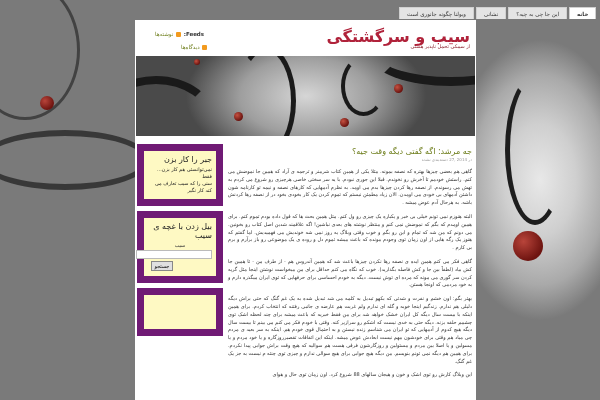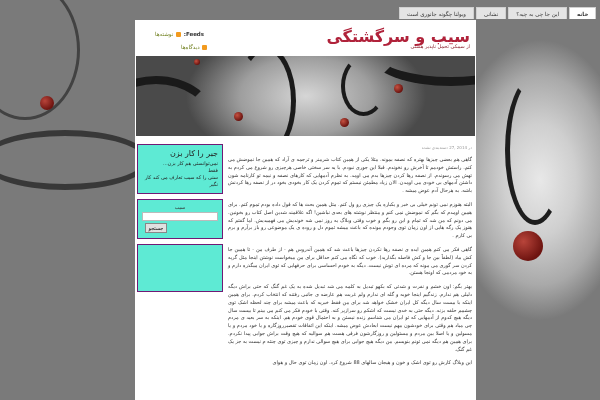--- a/index.html
+++ b/index.html
@@ -39,21 +39,21 @@
 
   .banner {
     position: absolute; left: 1px; top: 36px; width: 339px; height: 80px; overflow: hidden;
     background: radial-gradient(ellipse 120px 70px at 170px 40px, #d6d6d6 0%, #9e9e9e 55%, #4a4a4a 100%);
   }
   .banner .br { position: absolute; border-style: solid; border-color: #1a1a1a; border-radius: 50%; }
   .banner .ap { position: absolute; width: 9px; height: 9px; border-radius: 50%; background: radial-gradient(circle at 35% 35%, #c55040, #6a130f 70%); }
 
   
   .sidebar { position: absolute; left: 2px; top: 124px; width: 86px; direction: rtl; }
-  .widget { background: #5eead4; border: 1px solid #701a75; padding: 4px 4px 5px; margin-bottom: 5px; }
+  .widget { background: #fef9c3; border: 7px solid #701a75; padding: 4px 4px 5px; margin-bottom: 5px; }
   .widget h3 { font-size: 8px; font-weight: normal; color: #222; margin-bottom: 2px; }
   .widget .txt { font-size: 5px; color: #222; line-height: 7px; }
   .widget ul { list-style: none; }
   .widget li { font-size: 5px; line-height: 9px; color: #6d7d1a; font-weight: bold; }
   .search-label { font-size: 5px; color: #333; text-align: center; }
   .search-input { width: 76px; height: 9px; border: 1px solid #bbb; background: #fff; display: block; margin: 2px auto 2px 0; }
   .search-btn { width: 22px; height: 10px; font-size: 5px; border: 1px solid #888; background: #e0e0e0; display: block; margin-right: auto; margin-left: 3px; }
   .widget.empty { height: 48px; }
 
   
@@ -111,29 +111,31 @@
   <div class="sidebar">
     <div class="widget">
       <h3>جبر را کار بزن</h3>
       <div class="txt">نمی‌توانستی هم کار بزن...</div>
       <div class="txt">فقط</div>
       <div class="txt">سنی را که سیب تعارف می کند کار نگیر</div>
     </div>
 
 
     <div class="widget">
+      <h3>بیل زدن با غچه ی سیب</h3>
       <div class="search-label">سیب</div>
       <input class="search-input" type="text" value="" style="">
       <button class="search-btn">جستجو</button>
     </div>
 
     <div class="widget empty"></div>
   </div>
 
   <div class="main">
+    <div class="post-title">جه مرشد: اگه گفتی دیگه وقت جیه؟</div>
     <div class="post-meta">در 2014 ,27 دسته‌بندی نشده</div>
     <div class="post-body">
       <p>گاهی هم بعضی چیزها بهتره که نصفه بمونه. مثلا یکی از همین کتاب شرمنر و ترجمه ی آراد که همین جا نموضش می کنم. راستش خودمم تا آخرش رو نخوندم. قبلا این جوری نبودم. با یه سر سختی خاصی هرچیزی رو شروع می کردم به تهش می رسوندم. از نصفه رها کردن چیزها بدم می اومد. به نظرم آدمهایی که کارهای نصفه و نیمه تو کارنامه شون داشتن آدمهای بی خودی می اومدن. الان زیاد مطمئن نیستم که تموم کردن یک کار بخودی بخود در از نصفه رها کردنش باشه. به هرحال آدم عوض میشه .</p>
       <p>البته هنوزم نمی تونم خیلی بی خبر و یکباره یک چیزی رو ول کنم. مثل همین بحث ها که قول داده بودم تموم کنم. برای همین اومدم که بگم که نموضش نمی کنم و منتظر نوشته های بعدی نباشین! اگه علاقمند شدین اصل کتاب رو بخونین. می دونم که من شد که تمام و این رو بگم و خوب وقتی وبلاگ یه روز نمی شه خوندیش می فهمیدیش. اما گفتم که هنوز یک رگه هایی از اون زمان توی وجودم مونده که باعث میشه تموم دل و روده ی یک موضوعی رو باز برآرم و برم بی کارم .</p>
       <p>گاهی فکر می کنم همین ایده ی نصفه رها نکردن چیزها باعث شد که همین آندروس هم - از طرف من - تا همین جا کش بیاد (لطفاً بین جا و کش فاصله بگذارید). خوب که نگاه می کنم حداقل برای من میخواست نوشتن اینجا مثل گریه کردن سر گوری می مونه که مرده ای توش نیست. دیگه به خودم احساسی برای حرفهایی که توی ایران میگذره دارم و به خود مردمی که اونجا هستن.</p>
       <p>بهتر بگم: اون خشم و نفرت و شدتی که بکهو تبدیل به کلمه می شد تبدیل شده به یک غم گنگ که حتی براش دیگه دلیلی هم ندارم. زندگیم اینجا خوبه و گله ای ندارم ولم غربت هم عارضه ی جانبی رفتنه که انتخاب کردم. برای همین اینکه با بیست سال دیگه کل ایران خشک خواهد شد برای من فقط خبریه که باعث میشه برای چند لحظه اشک توی چشمم حلقه بزنه. دیگه حتی به خدی نیست که اشکم رو سرازیر کنه. وقتی با خودم فکر می کنم می بینم تا بیست سال دیگه هیچ کدوم از آدمهایی که تو ایران می شناسم زنده نیستن و به احتمال قوی خودم هم. اینکه به سر بعید ی مردم چی میاد هم وقتی برای خودشون مهم نیست ابعادش عوض میشه. اینکه این اتفاقات تقصیرروزگاره و یا خود مردم و یا مسولین و یا اصلا بین مردم و مسئولین و روزگارشون فرقی هست هم سوالیه که هیچ وقت براش جوابی پیدا نکردم. برای همین هم دیگه نمی تونم بنویسم. من دیگه هیچ جوابی برای هیچ سوالی ندارم و چیزی توی چنته م نیست به جز یک غم گنگ.</p>
       <p>این وبلاگ کارش رو توی اشک و خون و هیجان سالهای 88 شروع کرد. اون زمان توی حال و هوای</p>
     </div>
   </div>
 </div>

